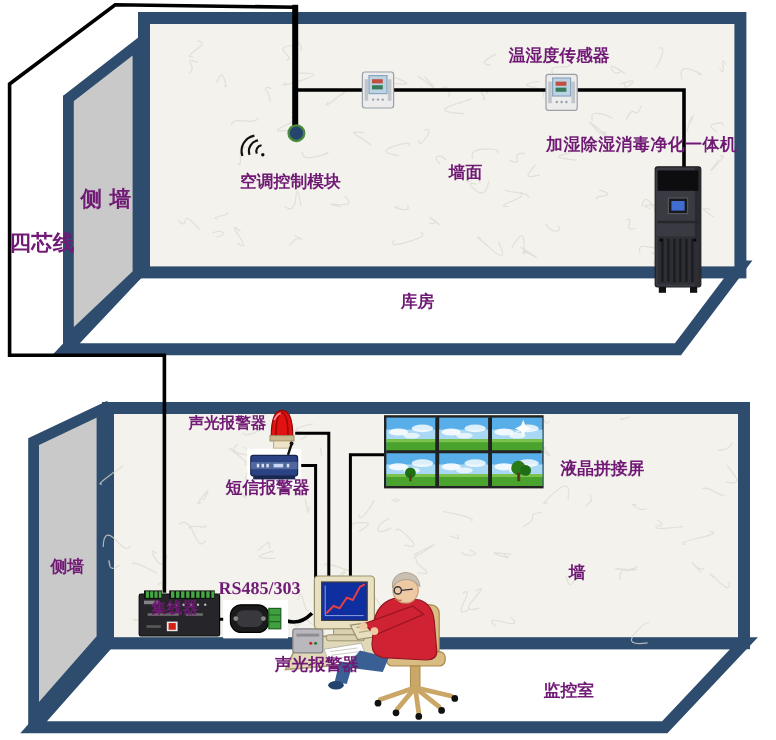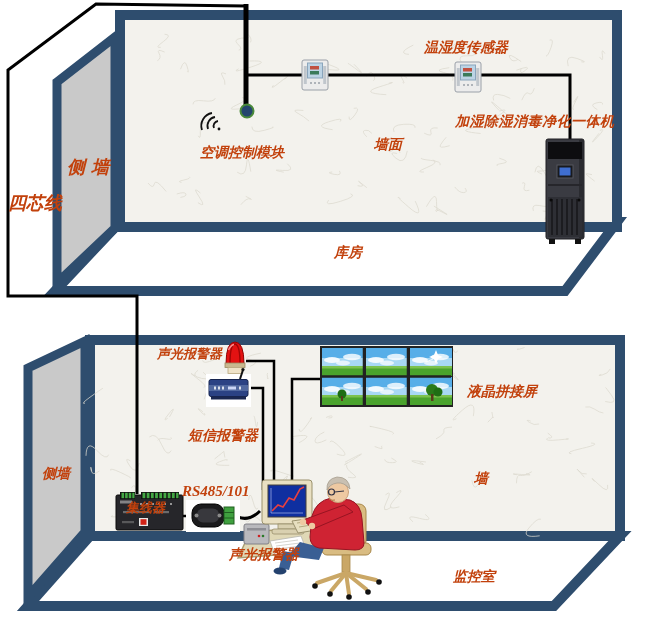--- a/index.html
+++ b/index.html
@@ -1,20 +1,20 @@
 <!DOCTYPE html>
 <html><head>
 <meta charset="utf-8">
 <style>
   html,body{margin:0;padding:0;background:#fff;}
   #stage{position:relative;width:647px;height:617px;background:#ffffff;overflow:hidden;
          font-family:"DejaVu Sans",sans-serif;}
   #scene{position:absolute;left:0;top:0;}
-  .lbl{position:absolute;color:#c2410c;font-weight:bold;white-space:nowrap;line-height:1.1;
-       font-family:"DejaVu Sans",sans-serif;font-style:italic;}
+  .lbl{position:absolute;color:#701a75;font-weight:bold;white-space:nowrap;line-height:1.1;
+       font-family:"DejaVu Sans",sans-serif;}
   .lbl-14{font-size:14px;}
   .lbl-13{font-size:13px;}
   .lbl-15{font-size:18px;}
   .lbl-serif{font-family:"Liberation Serif",serif;font-size:15px;}
 </style>
 </head>
 <body>
 
 <div id="stage">
 
@@ -411,21 +411,21 @@
 
 <div class="lbl lbl-15" style="left:67px;top:157px;">侧  墙</div>
 <div class="lbl lbl-14" style="left:200px;top:145px;">空调控制模块</div>
 <div class="lbl lbl-14" style="left:424px;top:40px;">温湿度传感器</div>
 <div class="lbl lbl-14" style="left:374px;top:137px;text-align:right;">墙面</div>
 <div class="lbl lbl-14" style="left:455px;top:114px;letter-spacing:0.5px;">加湿除湿消毒净化一体机</div>
 <div class="lbl lbl-14" style="left:334px;top:245px;">库房</div>
 
 <div class="lbl lbl-14" style="left:42px;top:466px;">侧墙</div>
 <div class="lbl lbl-13" style="left:157px;top:347px;">声光报警器</div>
-<div class="lbl lbl-14" style="left:188px;top:400px;margin-top:28px;">短信报警器</div>
+<div class="lbl lbl-14" style="left:188px;top:400px;">短信报警器</div>
 <div class="lbl lbl-14" style="left:467px;top:384px;">液晶拼接屏</div>
 <div class="lbl lbl-13" style="left:126px;top:501px;">集线器</div>
-<div class="lbl lbl-serif" style="left:182px;top:483px;font-weight:bold;">RS485/101</div>
+<div class="lbl lbl-serif" style="left:182px;top:483px;font-weight:bold;">RS485/303</div>
 <div class="lbl lbl-14" style="left:229px;top:547px;">声光报警器</div>
 <div class="lbl lbl-14" style="left:474px;top:471px;">墙</div>
 <div class="lbl lbl-14" style="left:453px;top:569px;">监控室</div>
 
 </div>
 
 </body></html>

